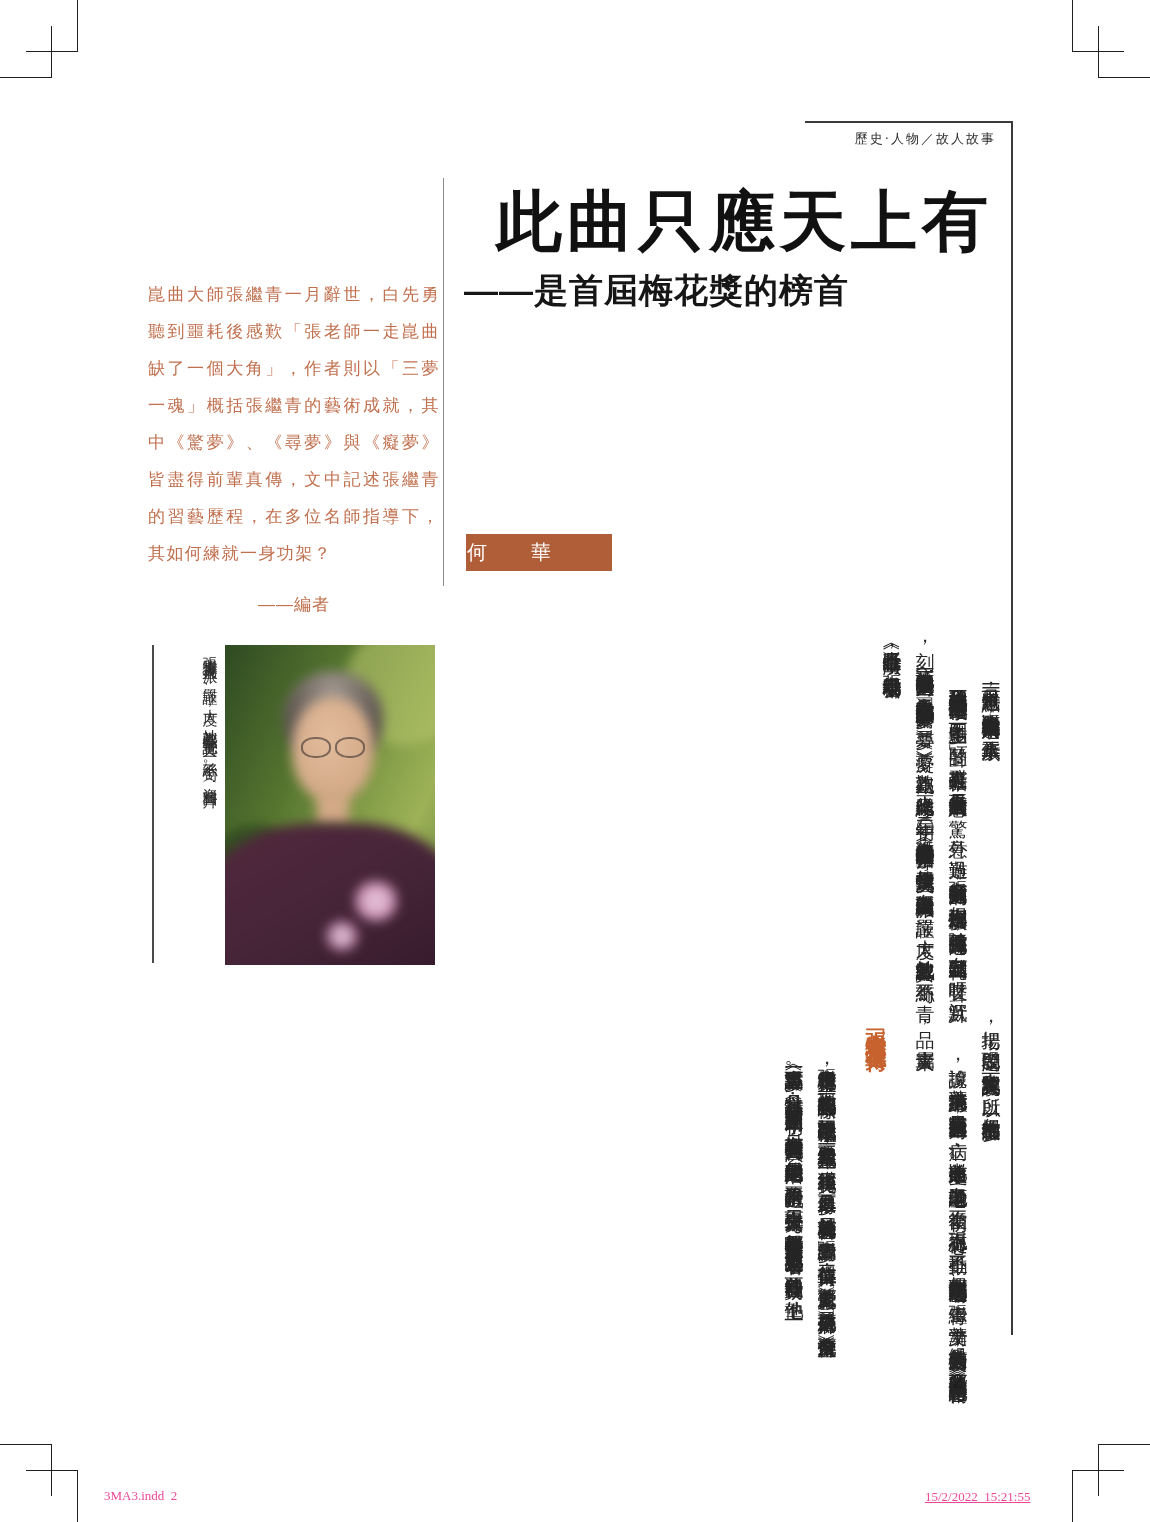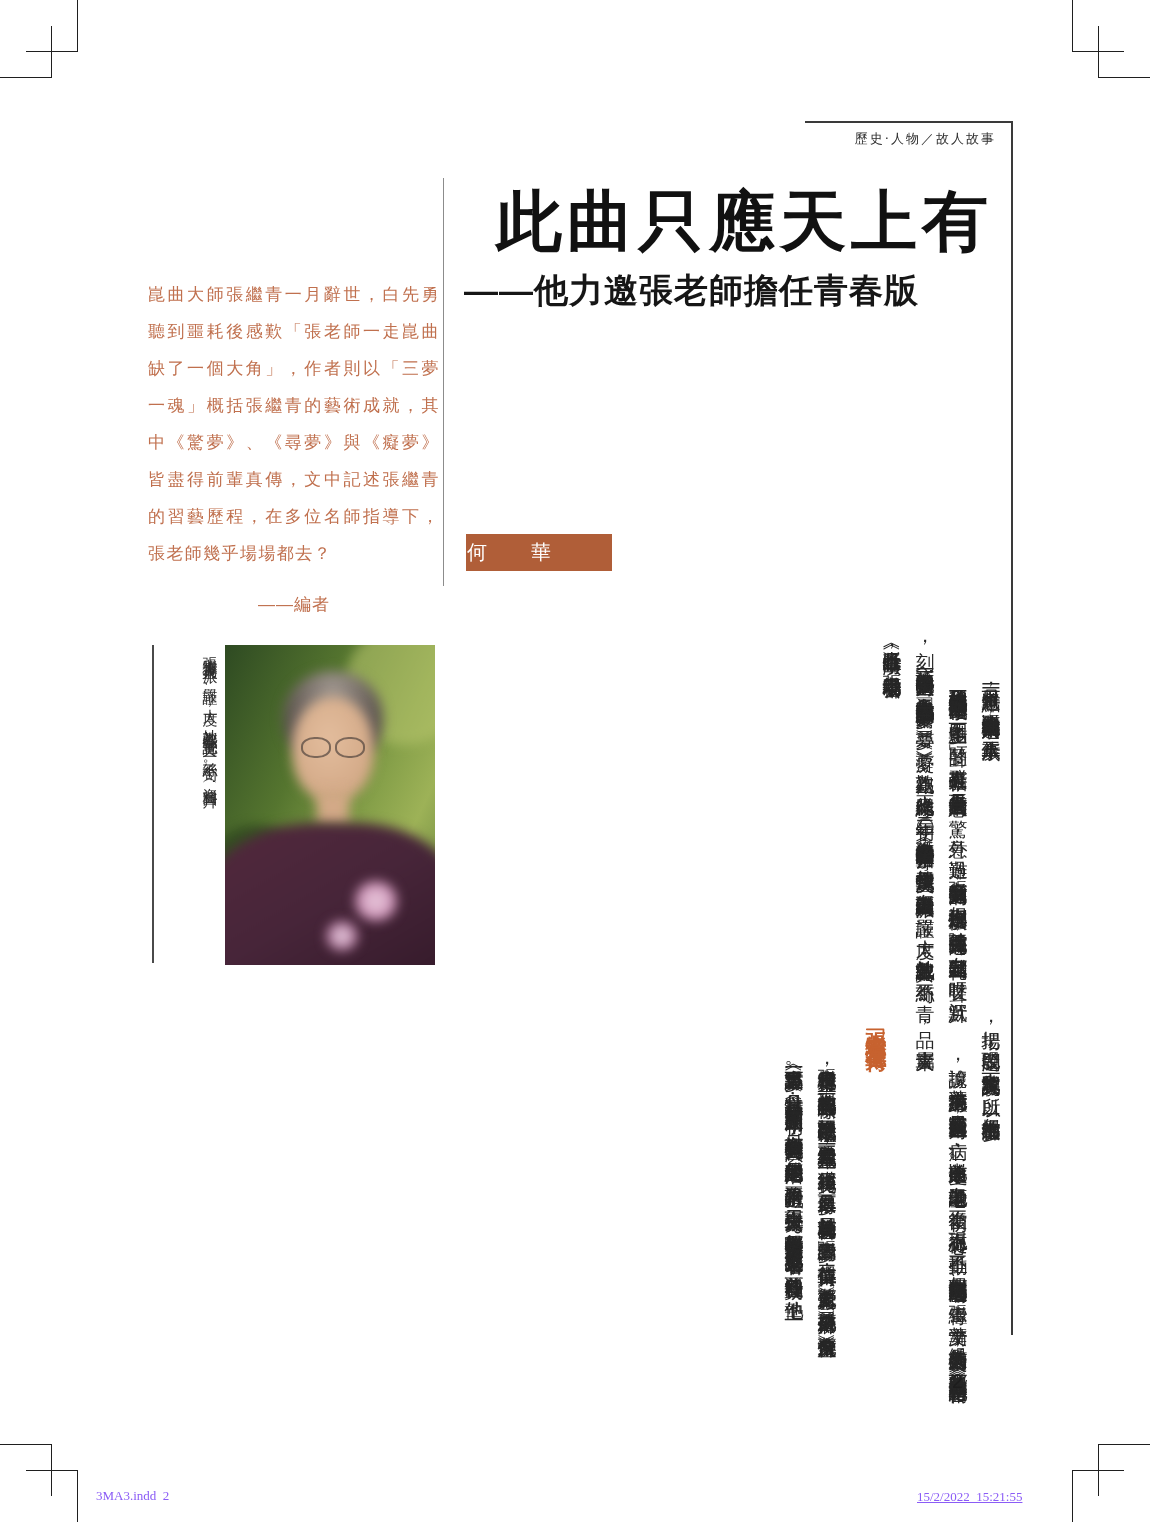--- a/index.html
+++ b/index.html
@@ -77,22 +77,23 @@
   .body-bottom{position:absolute;left:118px;top:1016px;width:890px;height:354px;}
   .body-bottom h2{
     margin:0 16px;font-family:"Liberation Sans","DejaVu Sans",sans-serif;
     font-size:21px;font-weight:700;color:#c7622f;letter-spacing:2px;
   }
   .page-number{
     position:absolute;left:952px;top:1370px;font-size:20px;color:#1d1d1d;
     font-family:"Liberation Sans","DejaVu Sans",sans-serif;
   }
   .slug,.timestamp{
-    position:absolute;font-size:13px;color:#8b5cf6;white-space:pre;
+    position:absolute;font-size:13px;color:#ec4899;white-space:pre;
     font-family:"Liberation Serif","DejaVu Serif",serif;
+    margin-left:8px;
   }
   .slug{left:96px;top:1488px;}
   .timestamp{left:917px;top:1489px;text-decoration:underline;}
 </style>
 </head>
 <body>
 
 <div class="page">
 
   <div class="mark" style="left:77px;top:0;width:1px;height:52px"></div>
@@ -113,27 +114,27 @@
   <div class="mark" style="left:1072px;top:1470px;width:1px;height:52px"></div>
   <div class="mark" style="left:1098px;top:1444px;width:52px;height:1px"></div>
   <div class="mark" style="left:1072px;top:1470px;width:52px;height:1px"></div>
   <div class="mark" style="left:1098px;top:1444px;width:1px;height:52px"></div>
 
   <div class="rule-top"></div>
   <div class="rule-right"></div>
   <div class="section-label">歷史‧人物／故人故事</div>
 
   <div class="editor-note">
-    <div>崑曲大師張繼青一月辭世，白先勇聽到噩耗後感歎「張老師一走崑曲缺了一個大角」，作者則以「三夢一魂」概括張繼青的藝術成就，其中《驚夢》、《尋夢》與《癡夢》皆盡得前輩真傳，文中記述張繼青的習藝歷程，在多位名師指導下，張老師幾乎場場都去？</div>
+    <div>崑曲大師張繼青一月辭世，白先勇聽到噩耗後感歎「張老師一走崑曲缺了一個大角」，作者則以「三夢一魂」概括張繼青的藝術成就，其中《驚夢》、《尋夢》與《癡夢》皆盡得前輩真傳，文中記述張繼青的習藝歷程，在多位名師指導下，其如何練就一身功架？</div>
     <div class="editor-sign">——編者</div>
   </div>
   <div class="divider-v"></div>
 
   <div class="title">此曲只應天上有</div>
-  <div class="subtitle">——他力邀張老師擔任青春版</div>
+  <div class="subtitle">——是首屆梅花獎的榜首</div>
   <div class="author-box">何　華</div>
 
   <div class="photo">
     <div class="soft bokeh1"></div>
     <div class="soft bokeh2"></div>
     <div class="soft hair"></div>
     <div class="soft face"></div>
     <div class="soft neck"></div>
     <div class="soft body-cloth"></div>
     <div class="soft flower1"></div>

